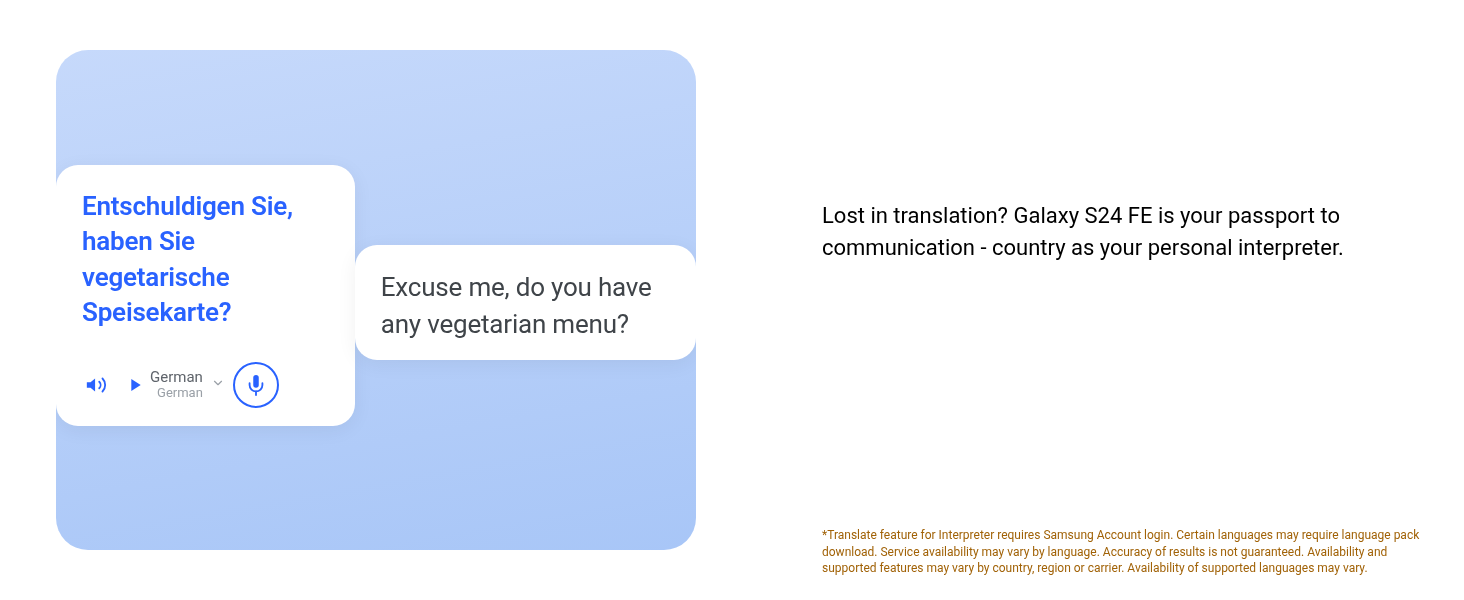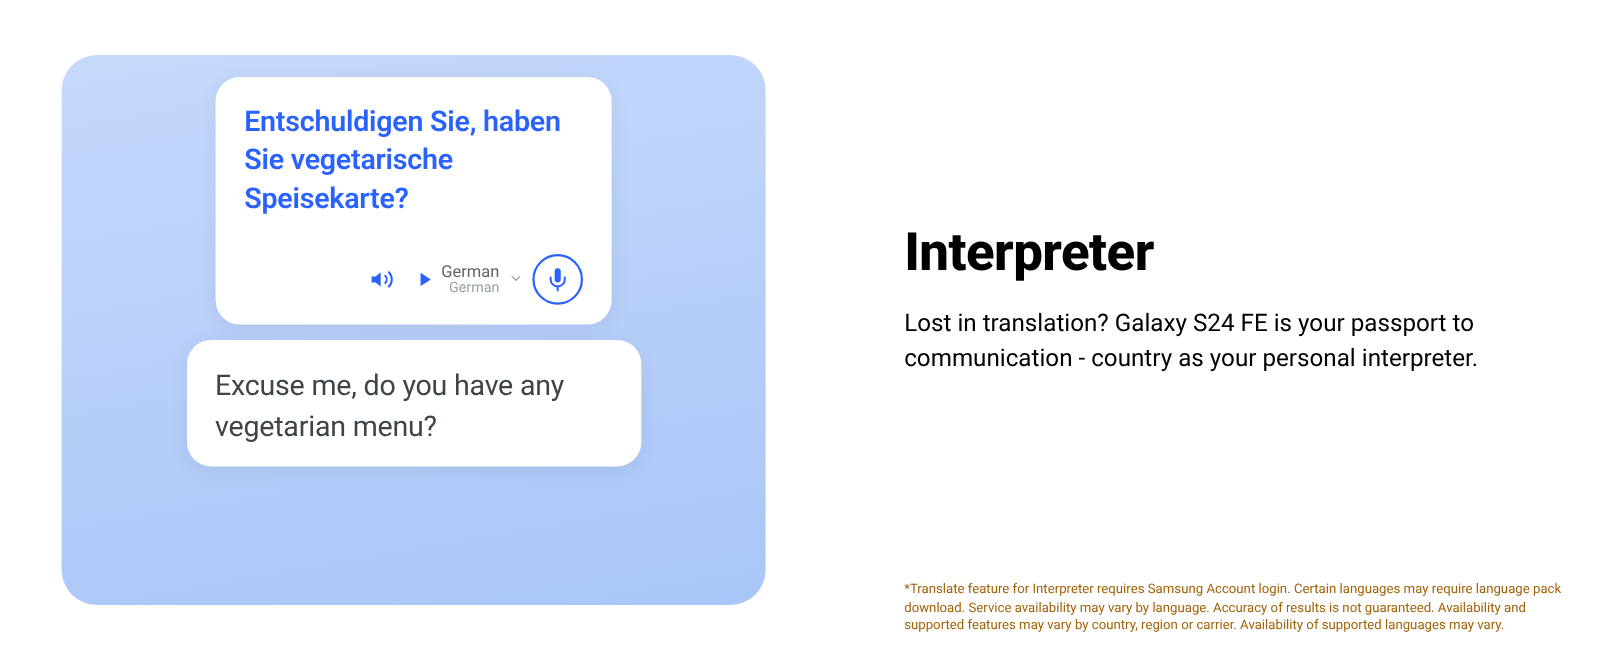--- a/index.html
+++ b/index.html
@@ -17,23 +17,23 @@
     display: flex;
     align-items: center;
     justify-content: center;
   }
   .phone-mock {
     width: 640px;
     height: 500px;
     border-radius: 32px;
     background: linear-gradient(170deg, #c6d9fb 0%, #a8c6f7 100%);
     display: flex;
-    flex-direction: column;
+    flex-direction: row;
     align-items: center;
-    padding-top: 20px;
+    padding-top: 5px;
     overflow: hidden;
     position: relative;
   }
   .card {
     width: 360px;
     background: #ffffff;
     border-radius: 22px;
     box-shadow: 0 4px 20px rgba(0,0,0,0.06);
     padding: 24px 26px 18px 26px;
     margin-bottom: 14px;
@@ -41,21 +41,21 @@
   .german-text {
     color: #2962ff;
     font-size: 26px;
     font-weight: 600;
     line-height: 1.35;
     letter-spacing: -0.2px;
   }
   .card-controls {
     display: flex;
     align-items: center;
-    justify-content: flex-end;
+    justify-content: flex-start;
     margin-top: 32px;
   }
   .left-controls {
     display: flex;
     align-items: center;
     gap: 12px;
   }
   .icon-btn {
     width: 28px;
     height: 28px;
@@ -182,16 +182,15 @@
     </div>
 
     <div class="card2">
       <div class="english-text">Excuse me, do you have any vegetarian menu?</div>
     </div>
 
   </div>
 </div>
 
 <div class="right-panel">
-  <h1 class="heading">Interpreter</h1>
   <p class="body-text">Lost in translation? Galaxy S24 FE is your passport to communication - country as your personal interpreter.</p>
   <p class="disclaimer">*Translate feature for Interpreter requires Samsung Account login. Certain languages may require language pack download. Service availability may vary by language. Accuracy of results is not guaranteed. Availability and supported features may vary by country, region or carrier. Availability of supported languages may vary.</p>
 </div>
 
 </body></html>

